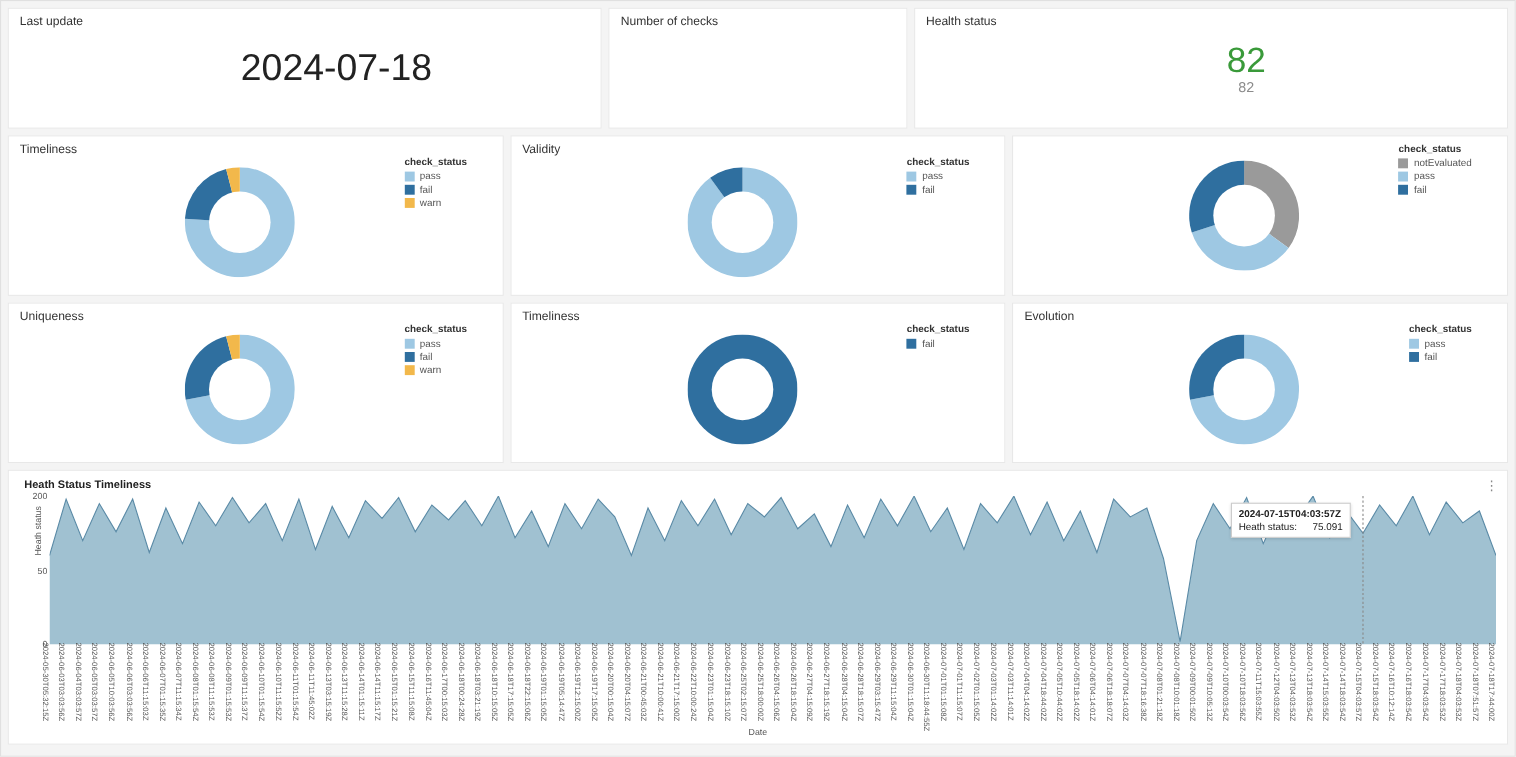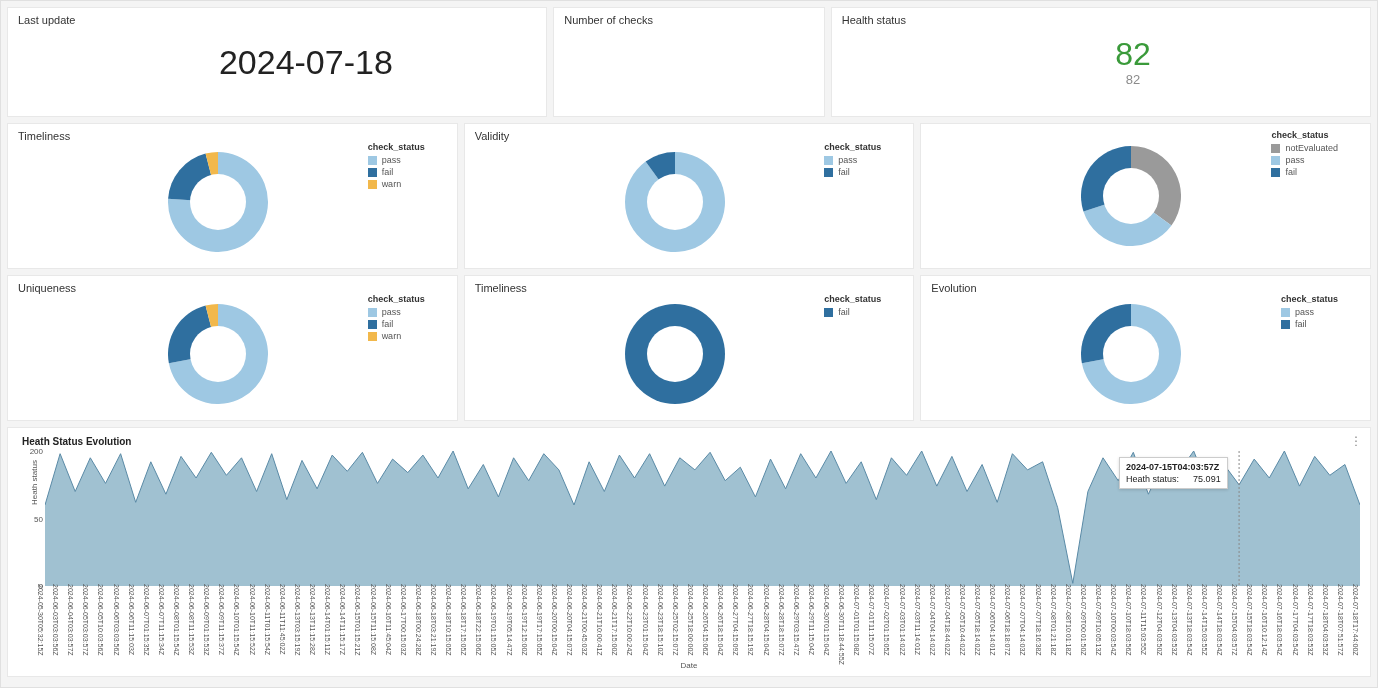--- a/index.html
+++ b/index.html
@@ -216,21 +216,21 @@
               <span>fail</span>
             </div>
           </div>
       </div>
     </div>
   </div>
 
   <div class="row row-evo">
     <div class="card evo-card">
       <span class="menu-icon">⋮</span>
-      <div class="evo-title">Heath Status Evolution</div>
+      <div class="evo-title">Heath Status Timeliness</div>
       <div class="plot-pad">
         <span class="y-label">Heath status</span>
         <div class="evo-plot" id="evo-plot">
           <div class="y-axis" id="y-axis">
               <span class="y-tick" style="top: 135px;">0</span>
               <span class="y-tick" style="top: 67.5px;">50</span>
               <span class="y-tick" style="top: 0px;">200</span>
             </div>
         <svg width="1315" height="135" style="position:absolute;left:0;top:0">
               <path d="M 0 135 L 0.0 54.0 L 15.1 2.7 L 30.2 40.5 L 45.3 6.8 L 60.5 32.4 L 75.6 2.7 L 90.7 51.3 L 105.8 10.8 L 120.9 43.2 L 136.0 5.4 L 151.1 27.0 L 166.3 1.3 L 181.4 24.3 L 196.5 6.8 L 211.6 40.5 L 226.7 2.7 L 241.8 48.6 L 257.0 9.4 L 272.1 37.8 L 287.2 4.1 L 302.3 20.3 L 317.4 1.3 L 332.5 32.4 L 347.6 8.1 L 362.8 21.6 L 377.9 4.1 L 393.0 27.0 L 408.1 0.0 L 423.2 37.8 L 438.3 13.5 L 453.4 45.9 L 468.6 6.8 L 483.7 29.7 L 498.8 2.7 L 513.9 18.9 L 529.0 54.0 L 544.1 10.8 L 559.3 40.5 L 574.4 4.1 L 589.5 27.0 L 604.6 2.7 L 619.7 35.1 L 634.8 6.8 L 649.9 18.9 L 665.1 1.3 L 680.2 29.7 L 695.3 16.2 L 710.4 45.9 L 725.5 8.1 L 740.6 37.8 L 755.7 2.7 L 770.9 27.0 L 786.0 0.0 L 801.1 32.4 L 816.2 10.8 L 831.3 48.6 L 846.4 6.8 L 861.6 24.3 L 876.7 0.0 L 891.8 35.1 L 906.9 5.4 L 922.0 40.5 L 937.1 13.5 L 952.2 51.3 L 967.4 2.7 L 982.5 18.9 L 997.6 10.8 L 1012.7 56.7 L 1027.8 132.3 L 1042.9 40.5 L 1058.0 6.8 L 1073.2 29.7 L 1088.3 1.3 L 1103.4 43.2 L 1118.5 10.8 L 1133.6 21.6 L 1148.7 0.0 L 1163.9 37.8 L 1179.0 13.5 L 1194.1 33.8 L 1209.2 8.1 L 1224.3 27.0 L 1239.4 0.0 L 1254.5 35.1 L 1269.7 5.4 L 1284.8 24.3 L 1299.9 13.5 L 1315.0 54.0 L 1315 135 Z" fill="#8fb6c9" fill-opacity="0.85"></path>

